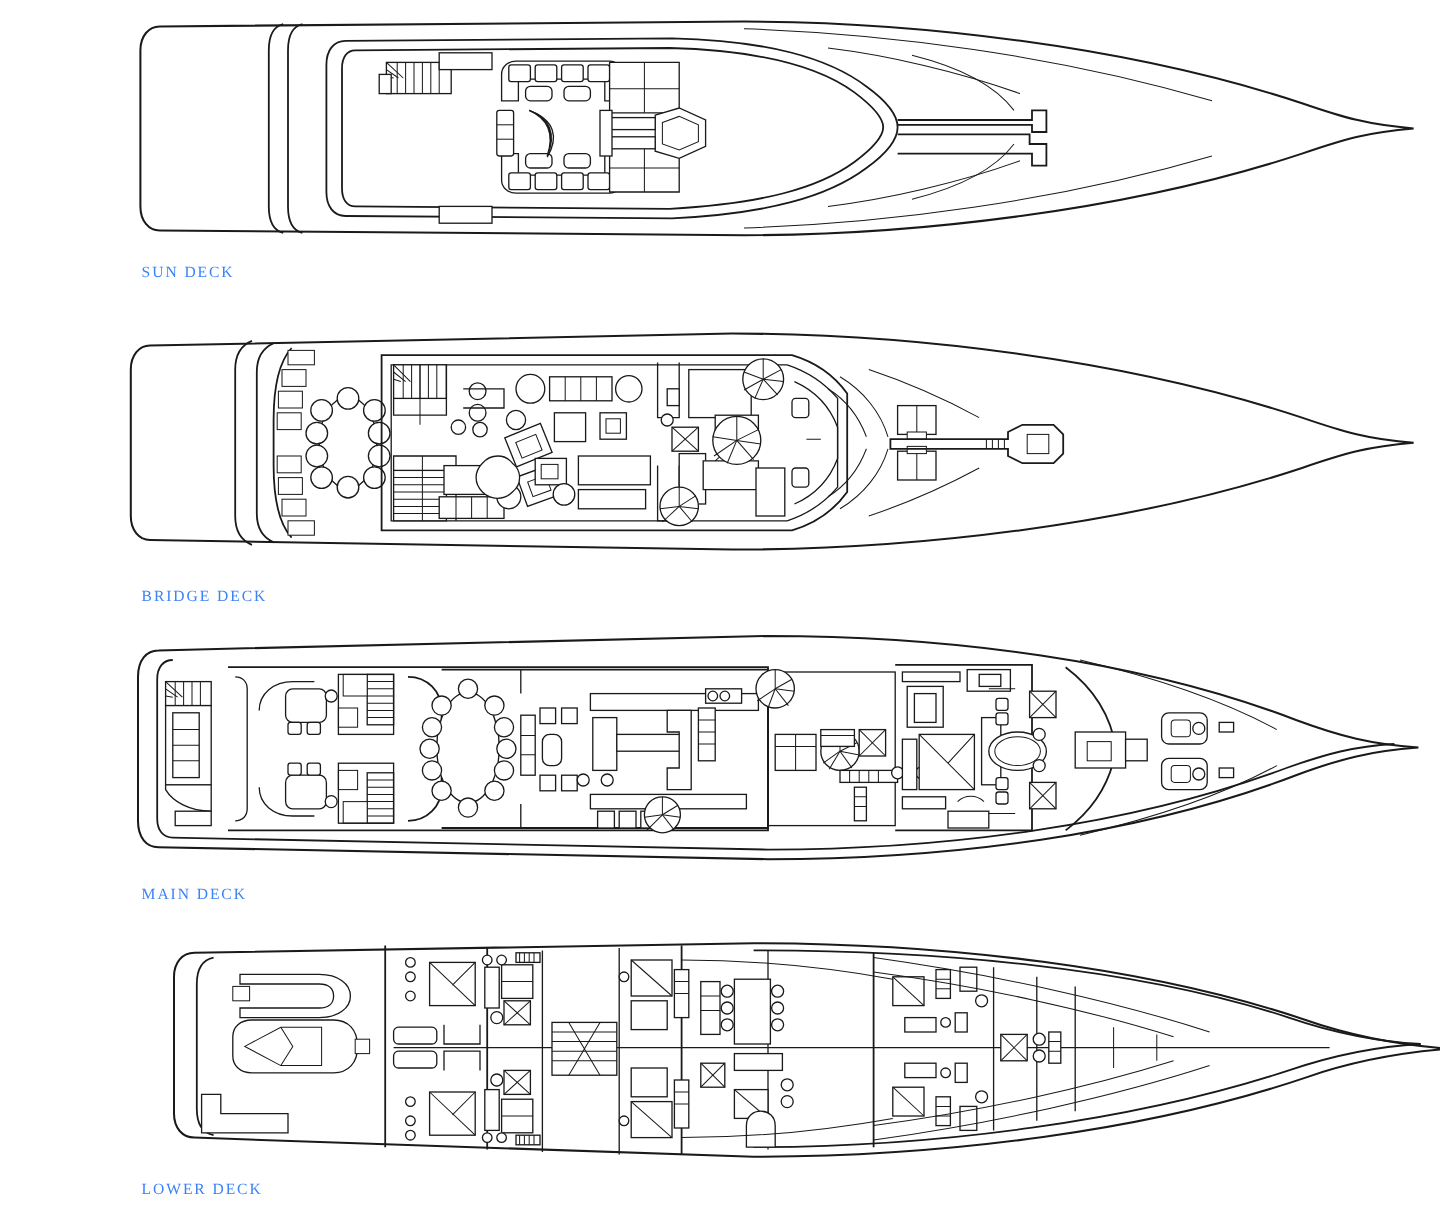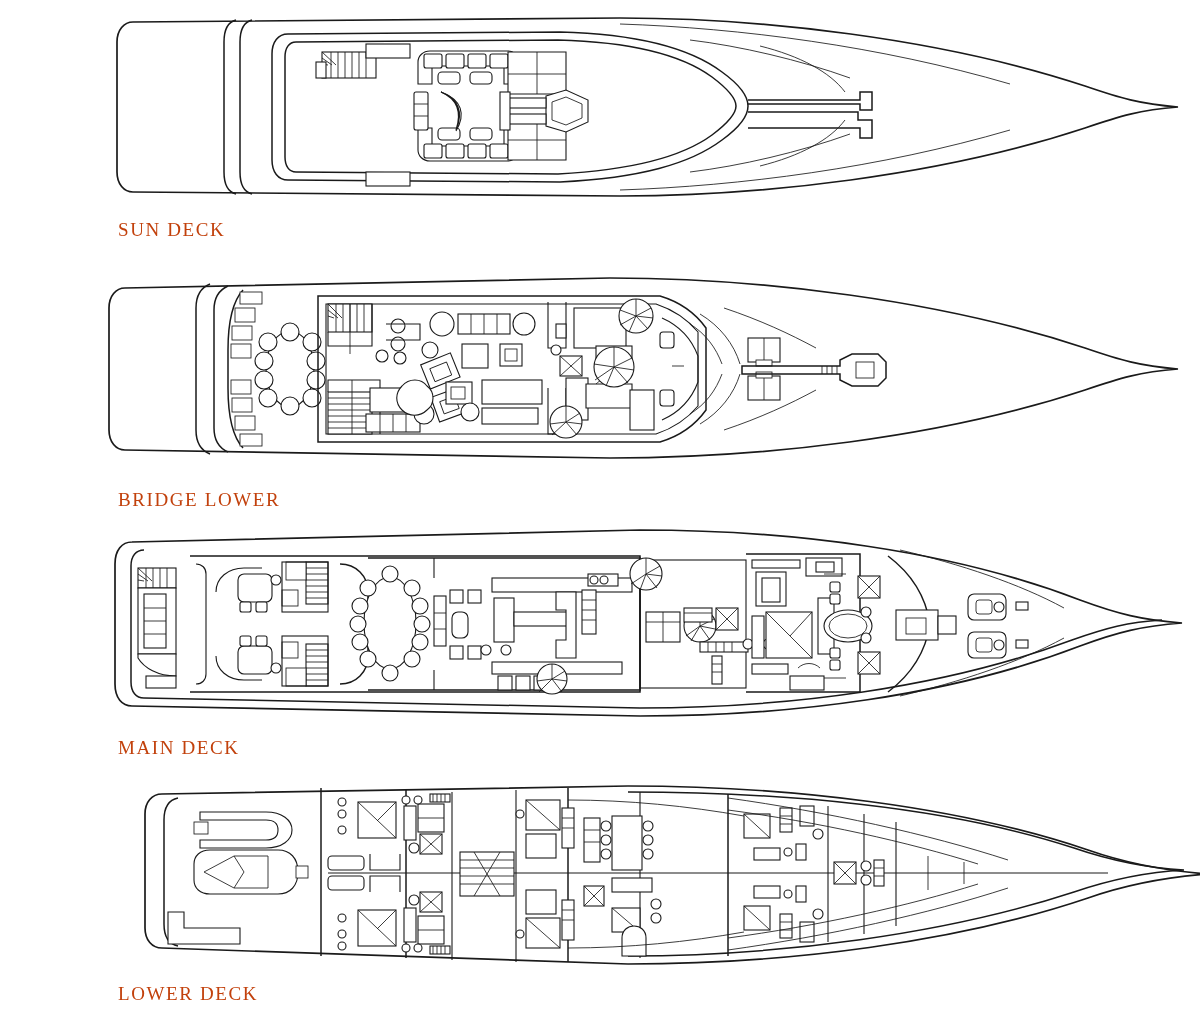--- a/index.html
+++ b/index.html
@@ -27,23 +27,23 @@
     width: 1200px;
   }
   .deck-svg {
     display: block;
     width: 1200px;
   }
   .deck-label {
     position: absolute;
     left: 118px;
     font-family: "Liberation Serif", "DejaVu Serif", serif;
-    font-size: 19px;
+    font-size: 13px;
     letter-spacing: 1.6px;
-    color: #c2410c;
+    color: #3b82f6;
     white-space: nowrap;
     font-weight: 400;
   }
   
   svg .hull      { fill: #ffffff; stroke: #1a1a1a; stroke-width: 1.7; }
   svg .hull-in   { fill: none;    stroke: #1a1a1a; stroke-width: 1.5; }
   svg .sup       { fill: #ffffff; stroke: #1a1a1a; stroke-width: 1.5; }
   svg .wall      { fill: none;    stroke: #1a1a1a; stroke-width: 1.5; }
   svg .wall-t    { fill: none;    stroke: #1a1a1a; stroke-width: 1.1; }
   svg .furn      { fill: #ffffff; stroke: #1a1a1a; stroke-width: 1.1; }
@@ -319,21 +319,21 @@
         <path class="wall" d="M742,104 L840,104 L840,98 L852,92 L878,92 L886,100 L886,116 L878,124 L852,124 L840,118 L840,112 L742,112 Z"></path>
         <rect class="thin-f" x="856" y="100" width="18" height="16"></rect>
         <line class="hatchline" x1="822" y1="104" x2="822" y2="112"></line>
         <line class="hatchline" x1="827" y1="104" x2="827" y2="112"></line>
         <line class="hatchline" x1="832" y1="104" x2="832" y2="112"></line>
         <line class="hatchline" x1="837" y1="104" x2="837" y2="112"></line>
       </g>
       <path class="thin" d="M724,46 C760,58 790,72 816,86"></path>
       <path class="thin" d="M724,168 C760,156 790,142 816,128"></path>
     </svg>
-    <span class="deck-label" style="top:227px;">BRIDGE LOWER</span>
+    <span class="deck-label" style="top:227px;">BRIDGE DECK</span>
   </div>
 
   <div class="deck-block" style="top:516px;text-decoration:underline;">
     <svg class="deck-svg" viewBox="0 0 1200 216" height="216" xmlns="http://www.w3.org/2000/svg">
 
       <path class="hull" d="M132,26 C122,26 115,34 115,48 L115,168 C115,182 122,190 132,190
         L640,200 C790,200 950,180 1080,130 C1118,116 1142,110 1182,107
         C1142,104 1118,98 1080,84 C950,34 790,14 640,14 Z"></path>
       <path class="hull-in" d="M144,34 C136,34 131,40 131,50 L131,166 C131,176 136,182 144,182
         L640,192 C786,192 944,172 1072,124 C1106,112 1128,106 1162,104"></path>

